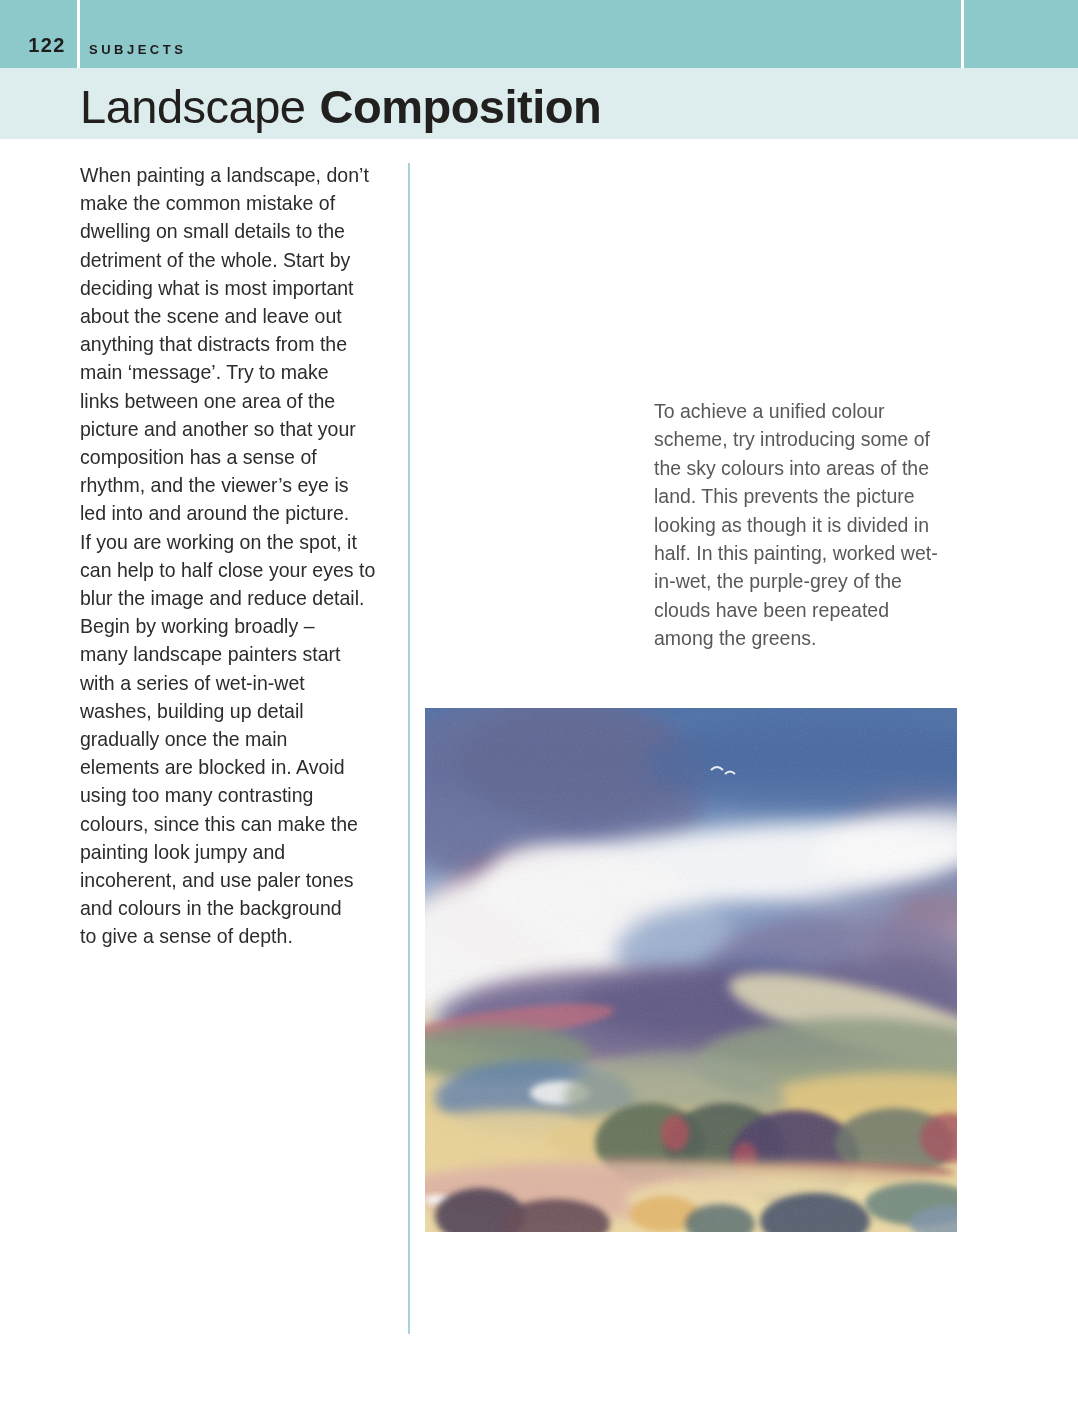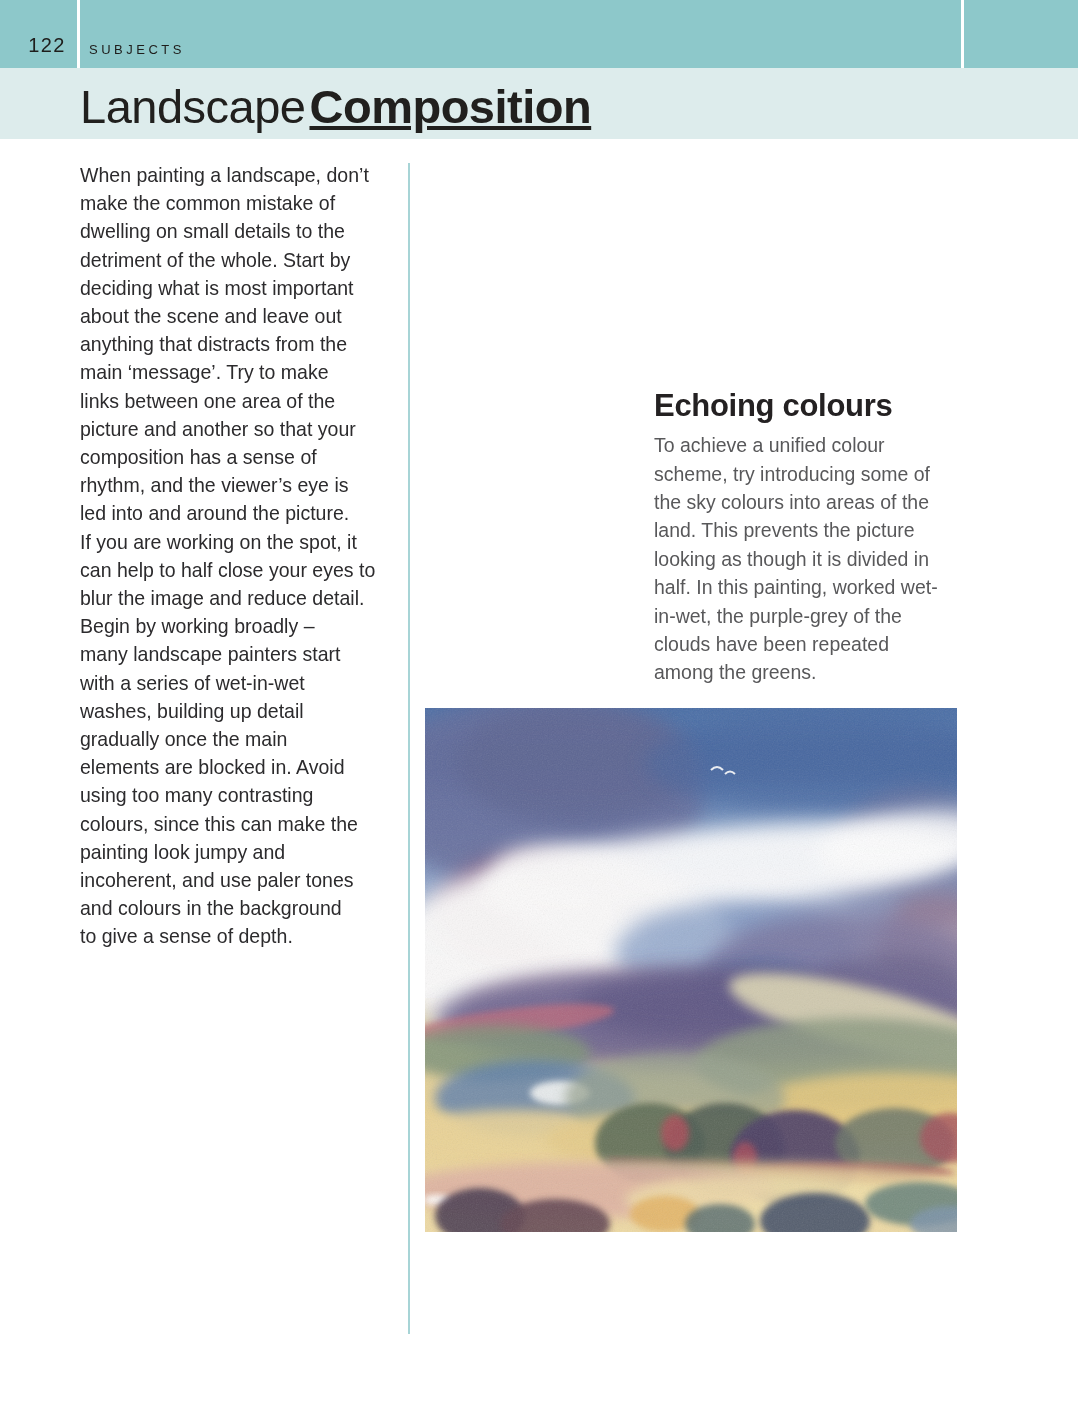--- a/index.html
+++ b/index.html
@@ -1,33 +1,33 @@
 <!DOCTYPE html>
 <html><head>
 <meta charset="utf-8">
 <style>
   html,body{margin:0;padding:0;background:#ffffff;}
   body{font-family:"Liberation Sans",sans-serif;}
   .page{position:relative;width:1078px;height:1411px;background:#fff;overflow:hidden;}
 
   
-  .topbar{position:absolute;top:0;left:0;width:1078px;height:68px;background:#8dc8ca;}
+  .topbar{position:absolute;top:0;left:0;width:1078px;height:68px;background:#8dc8ca;font-weight:bold;}
   .vline{position:absolute;top:0;bottom:0;width:3px;background:#ffffff;}
   .vline.v1{left:77px;}
   .vline.v2{left:961px;}
   .pagenum{position:absolute;left:0;width:66px;bottom:11px;text-align:right;
            font-size:20px;letter-spacing:1.5px;color:#1e1d1b;}
   .section{position:absolute;left:89px;bottom:11px;font-size:13px;
            letter-spacing:3.5px;color:#1e1d1b;}
 
   
   .titleband{position:absolute;top:68px;left:0;width:1078px;height:71px;background:#ddecec;}
   .pagetitle{position:absolute;left:80px;bottom:9px;margin:0;
              font-size:47px;font-weight:400;color:#21201e;letter-spacing:-0.5px;line-height:1;}
-  .t-bold{font-weight:700;margin-left:4px;text-decoration:underline;}
+  .t-bold{font-weight:700;margin-left:14px;}
 
   
   .intro{position:absolute;left:80px;top:161px;width:345px;margin:0;
          font-size:21px;line-height:28.2px;color:#2c2b2d;white-space:pre;
          transform:scaleX(0.93);transform-origin:left top;}
 
   
   .col-divider{position:absolute;left:408px;top:163px;width:2px;height:1171px;background:#a7d4d6;}
 
   
@@ -81,21 +81,20 @@
 using too many contrasting
 colours, since this can make the
 painting look jumpy and
 incoherent, and use paler tones
 and colours in the background
 to give a sense of depth.</p>
 
   <div class="col-divider"></div>
 
   <section class="note">
-    <h2>Echoing colours</h2>
     <p>To achieve a unified colour
 scheme, try introducing some of
 the sky colours into areas of the
 land. This prevents the picture
 looking as though it is divided in
 half. In this painting, worked wet-
 in-wet, the purple-grey of the
 clouds have been repeated
 among the greens.</p>
   </section>

